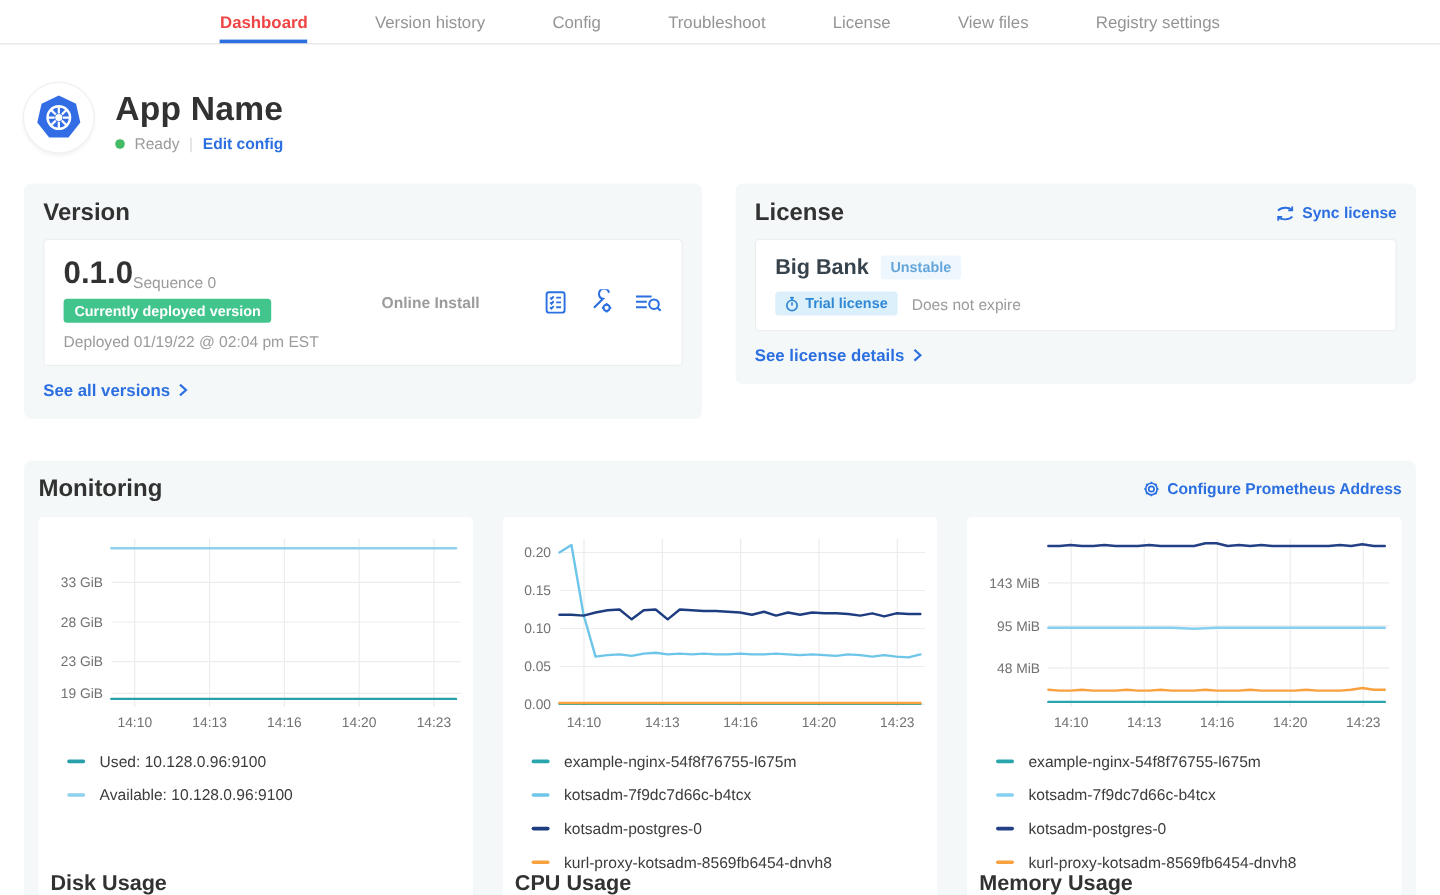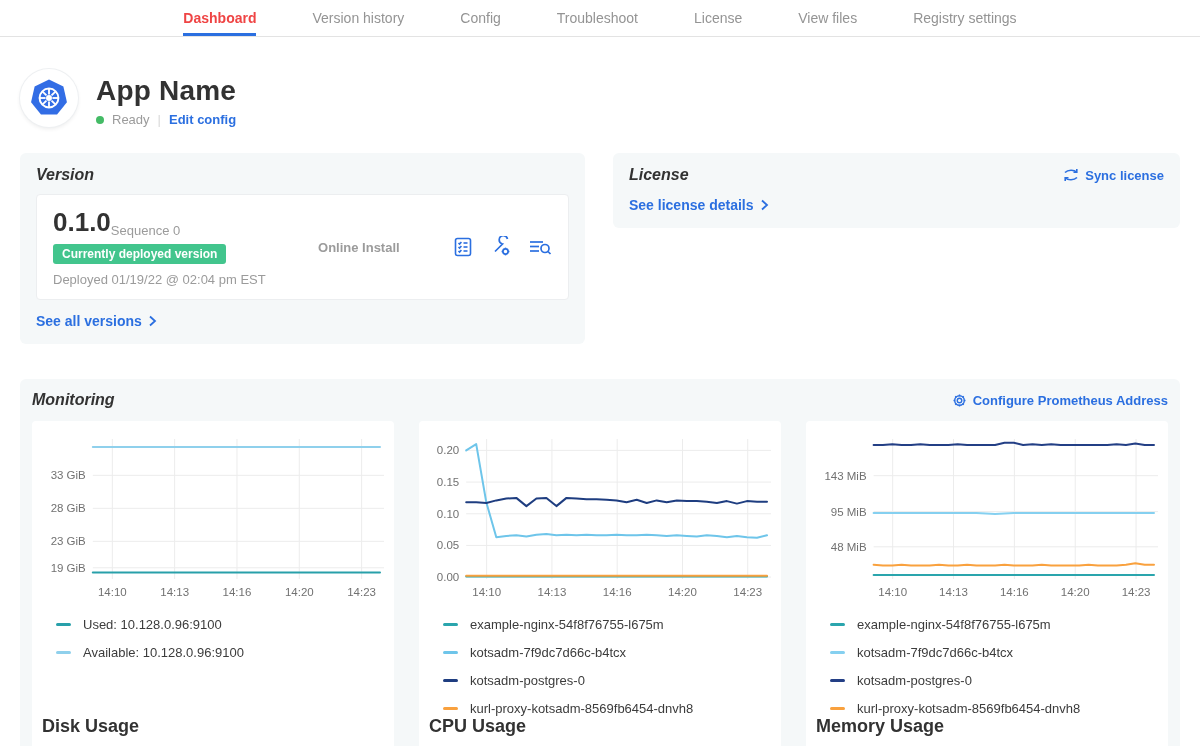--- a/index.html
+++ b/index.html
@@ -27,21 +27,21 @@
   .sep { color:#d9d9d9; }
 
   .link { color:var(--link-blue); font-size:13px; font-weight:700; cursor:pointer;
     display:inline-flex; align-items:center; gap:6px; text-decoration:none; }
   .link svg { flex:0 0 auto; }
 
   
   .cards-row { display:flex; gap:28px; margin-top:26px; align-items:flex-start; }
   .card { background:#f5f8f9; border-radius:6px; padding:13px 16px 14px; }
   .card-head { display:flex; align-items:center; justify-content:space-between; margin-bottom:10px; }
-  .card-title { font-size:16px; font-weight:700;font-style:italic; }
+  .card-title { font-size:20px; font-weight:700; }
   .head-links { display:flex; gap:22px; }
 
   .version-card { width:565px; }
   .license-card { flex:1; }
 
   .inner-card { background:#fff; border:1px solid #eceef0; border-radius:4px; padding:12px 16px; }
 
   .version-inner { display:flex; align-items:center; justify-content:space-between; }
   .ver-line { display:flex; align-items:flex-end; gap:0; }
   .ver-num { font-size:26px; font-weight:700; }
@@ -187,20 +187,38 @@
         <span class="card-title">License</span>
         <span class="link">
           <svg width="16" height="14" viewBox="0 0 16 14" fill="none" stroke="#2b6fe0" stroke-width="1.6">
             <path d="M2 4.5 C5 1.5 11 1.5 13.5 4"></path>
               <polyline points="13.8,1 13.8,4.3 10.5,4.3"></polyline>
             <path d="M14 9.5 C11 12.5 5 12.5 2.5 10"></path>
               <polyline points="2.2,13 2.2,9.7 5.5,9.7"></polyline>
           </svg>
           <span>Sync license</span>
         </span>
+      </div>
+      <div class="inner-card">
+        <div class="license-name-row">
+          <span class="license-name">Big Bank</span>
+          <span class="channel-badge">Unstable</span>
+        </div>
+        <div class="license-meta-row">
+          <span class="trial-badge">
+            <svg width="12" height="13" viewBox="0 0 12 13" fill="none" stroke="#3088d4" stroke-width="1.4">
+              <circle cx="6" cy="7.5" r="4.3"></circle>
+                <line x1="6" y1="7.5" x2="6" y2="4.8"></line>
+                <line x1="4.4" y1="1" x2="7.6" y2="1"></line>
+                <line x1="6" y1="1" x2="6" y2="3"></line>
+            </svg>
+            <span>Trial license</span>
+          </span>
+          <span class="expiry">Does not expire</span>
+        </div>
       </div>
       <div class="see-link">
         <span class="link" style="font-size:14px">
           <span>See license details</span>
           <svg width="9" height="12" viewBox="0 0 9 12" fill="none" stroke="#2b6fe0" stroke-width="1.8">
               <polyline points="2,1.5 7,6 2,10.5"></polyline>
             </svg>
         </span>
       </div>
     </section>

